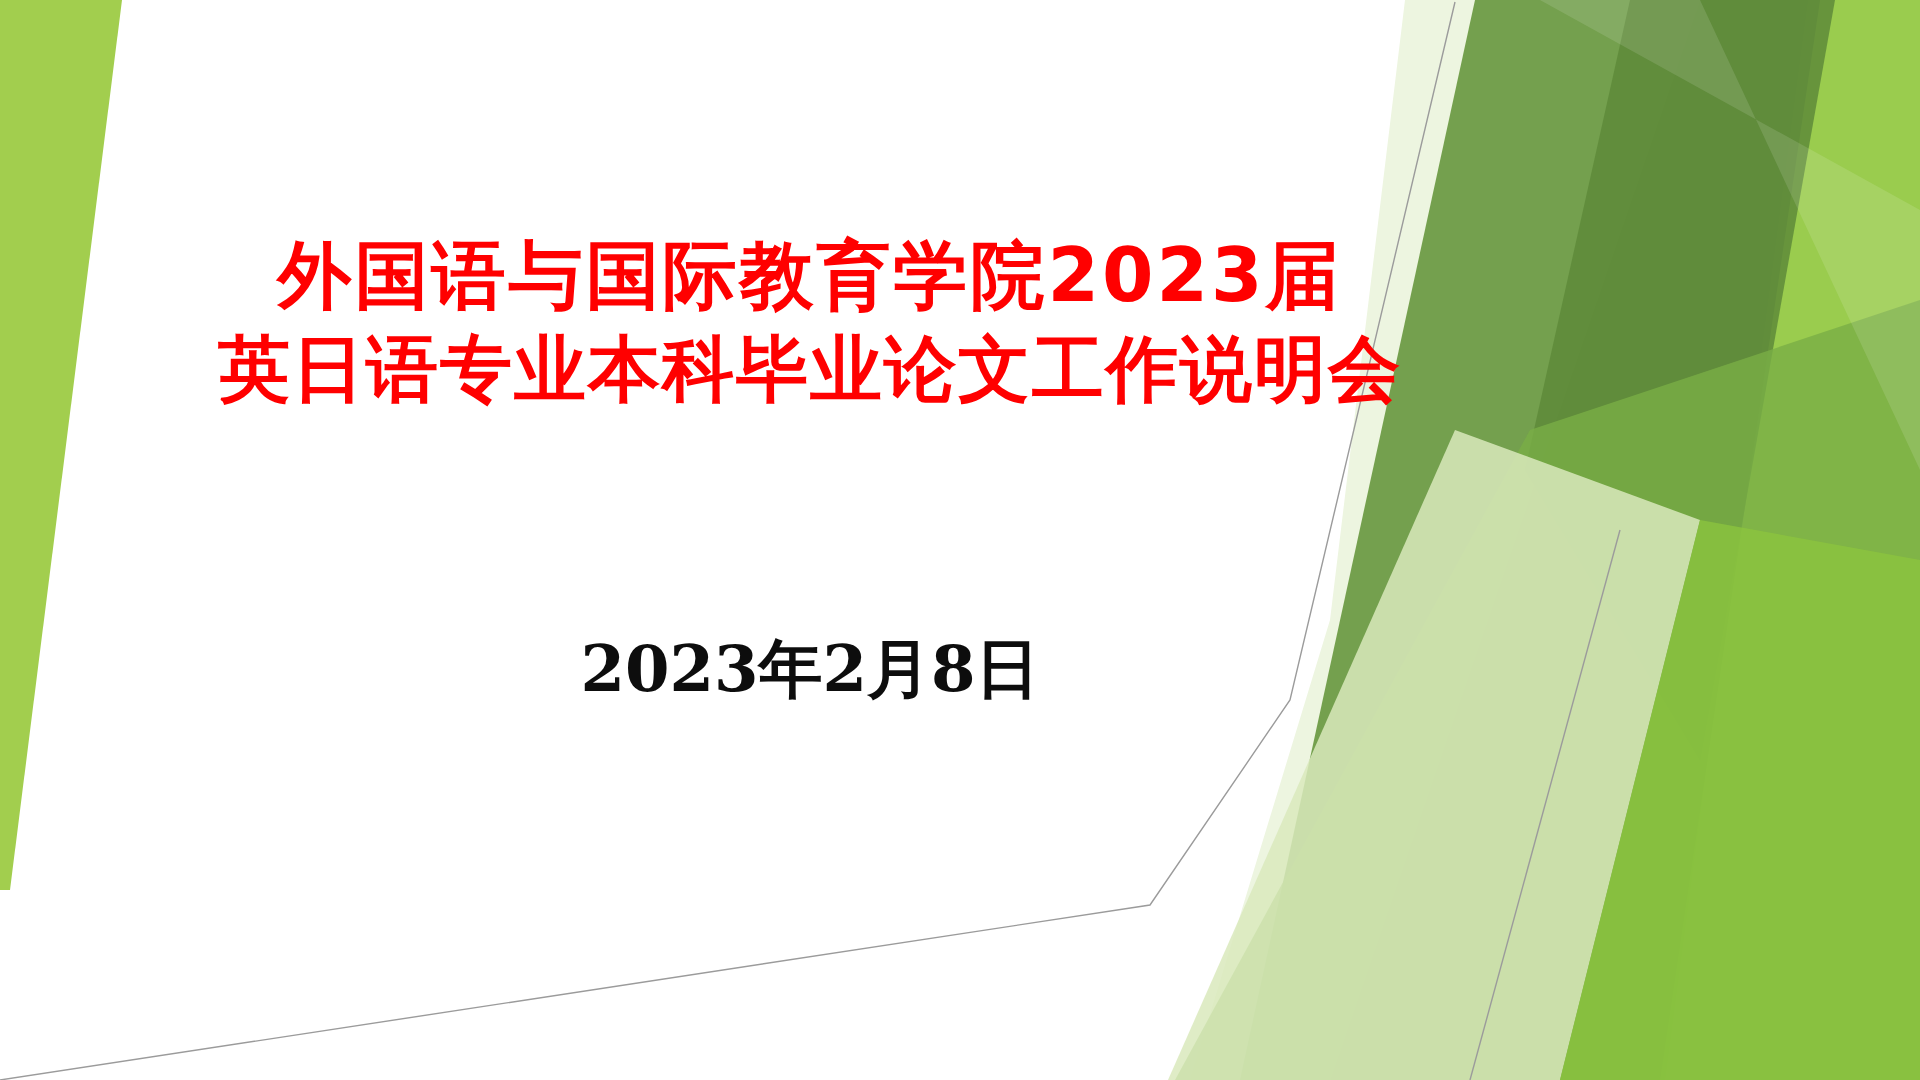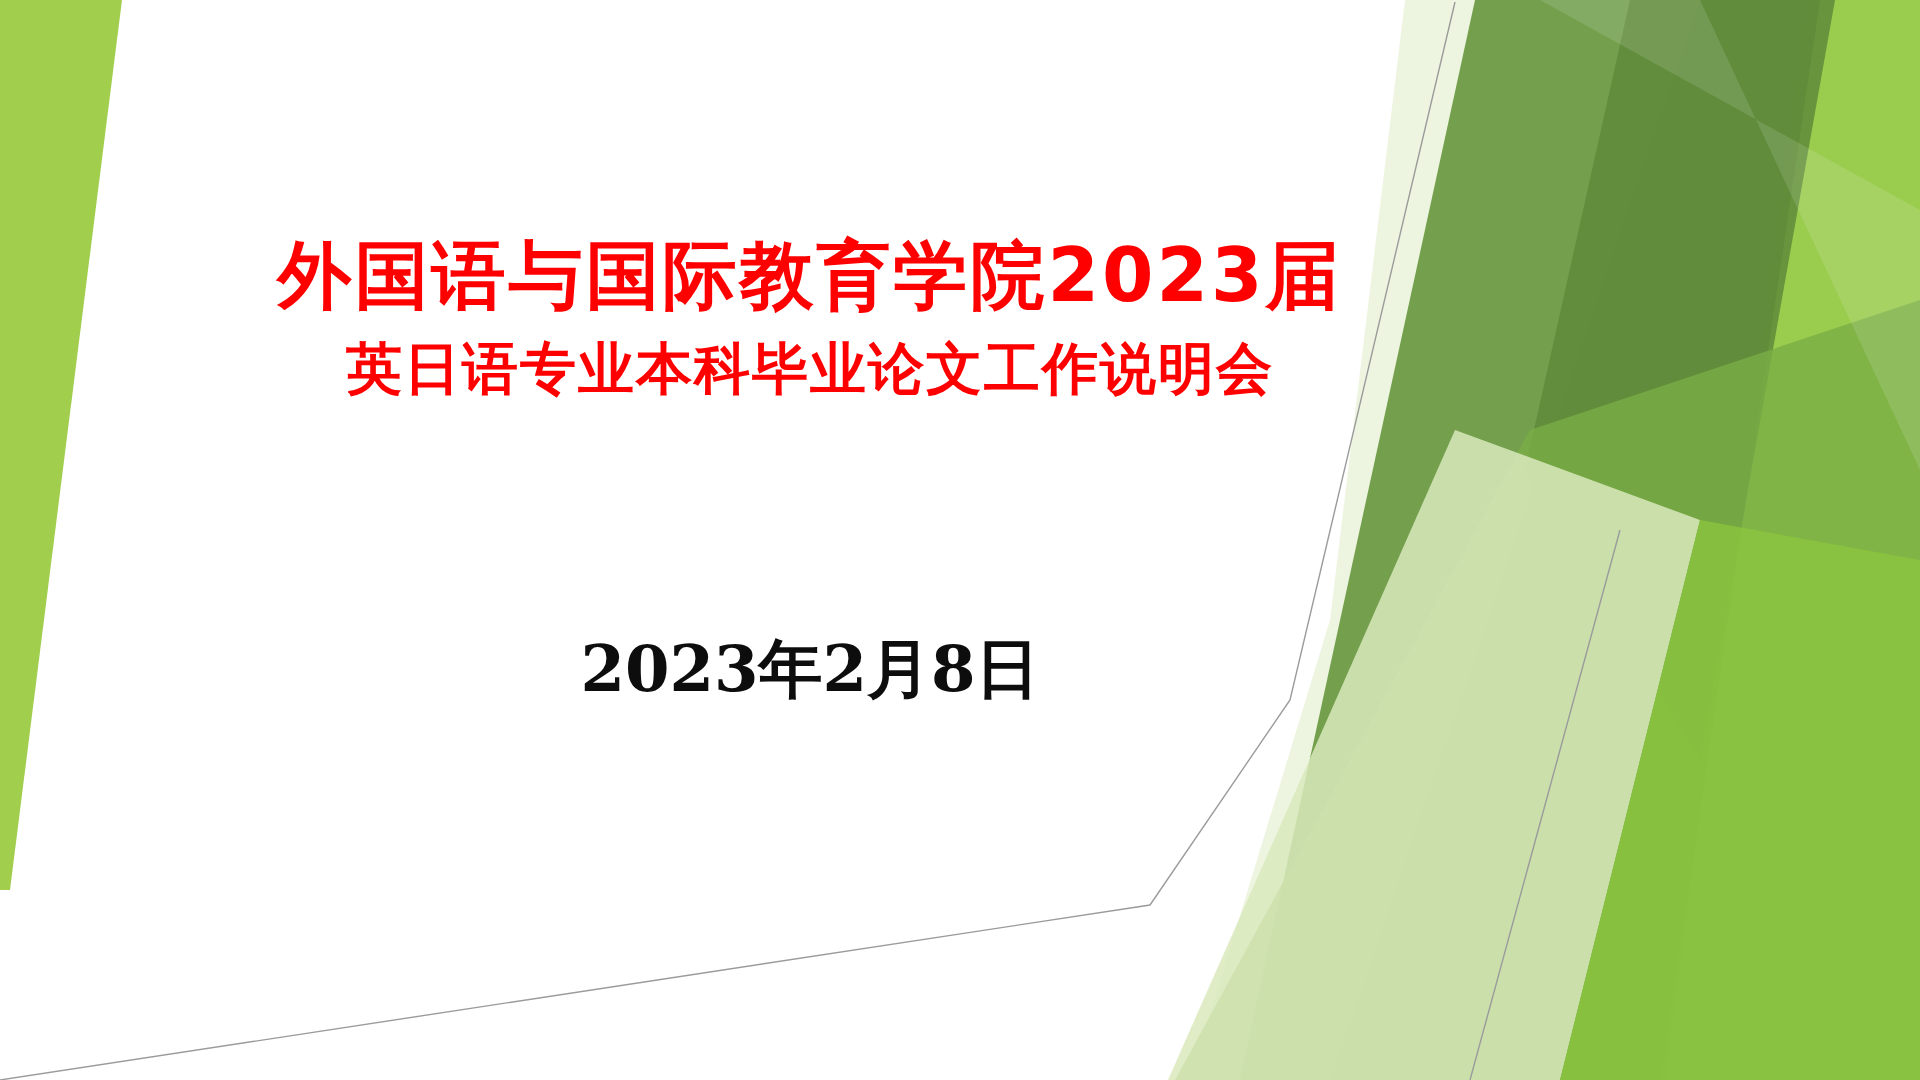--- a/index.html
+++ b/index.html
@@ -46,21 +46,21 @@
     font-size: 76px;
     line-height: 94px;
     letter-spacing: 2px;
     white-space: nowrap;
   }
   #title-line-1 {
     font-size: 74px;
     letter-spacing: 3px;
   }
   #title-line-2 {
-    font-size: 56px;
+    font-size: 72px;
     letter-spacing: 2px;
   }
   #subtitle-block {
     position: absolute;
     left: 60px;
     top: 630px;
     width: 1500px;
     text-align: center;
   }
   #subtitle-text {

